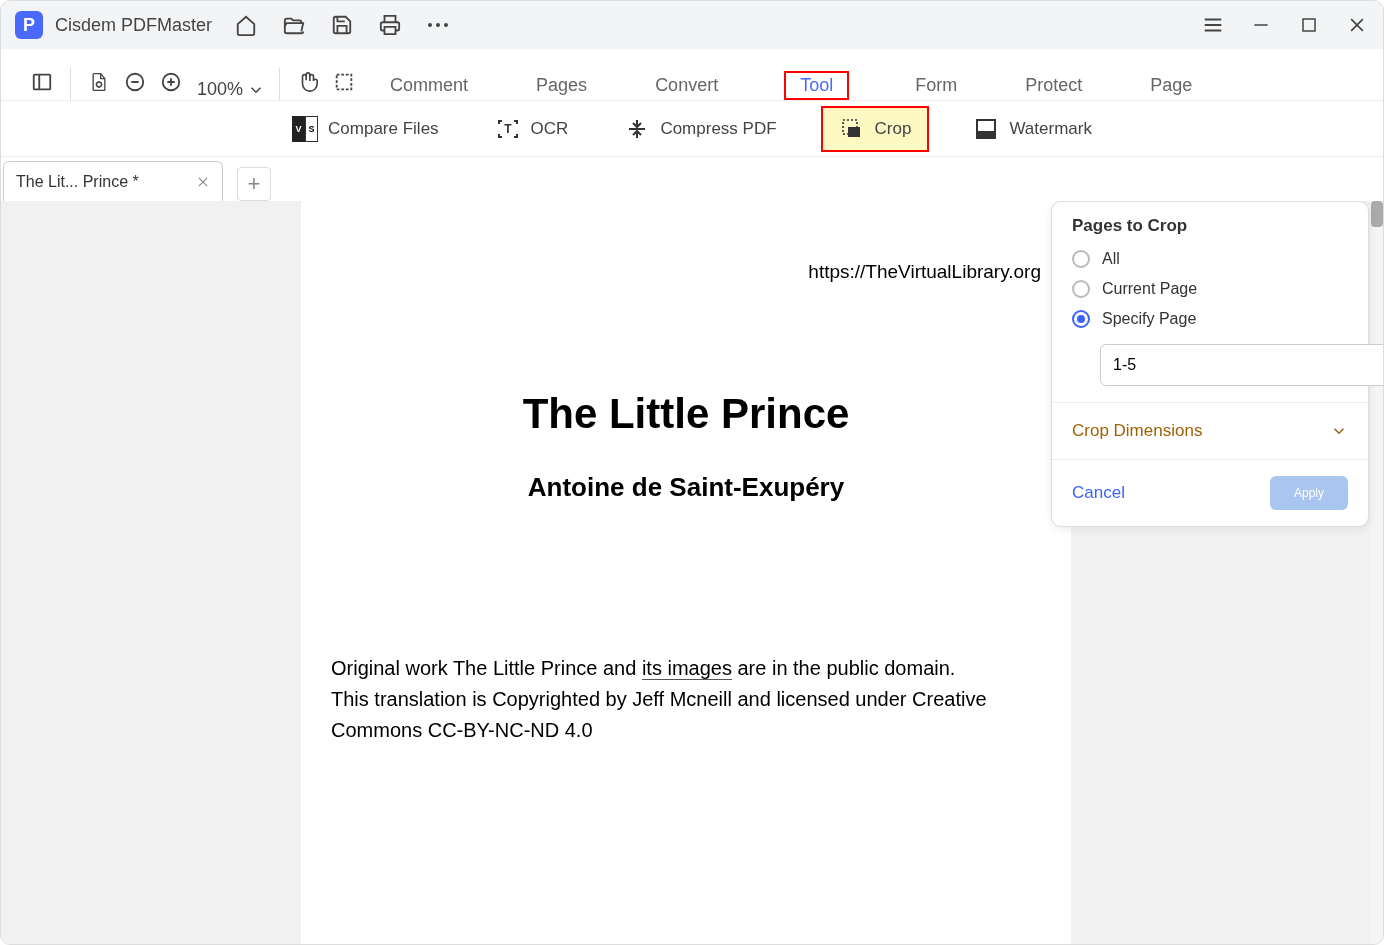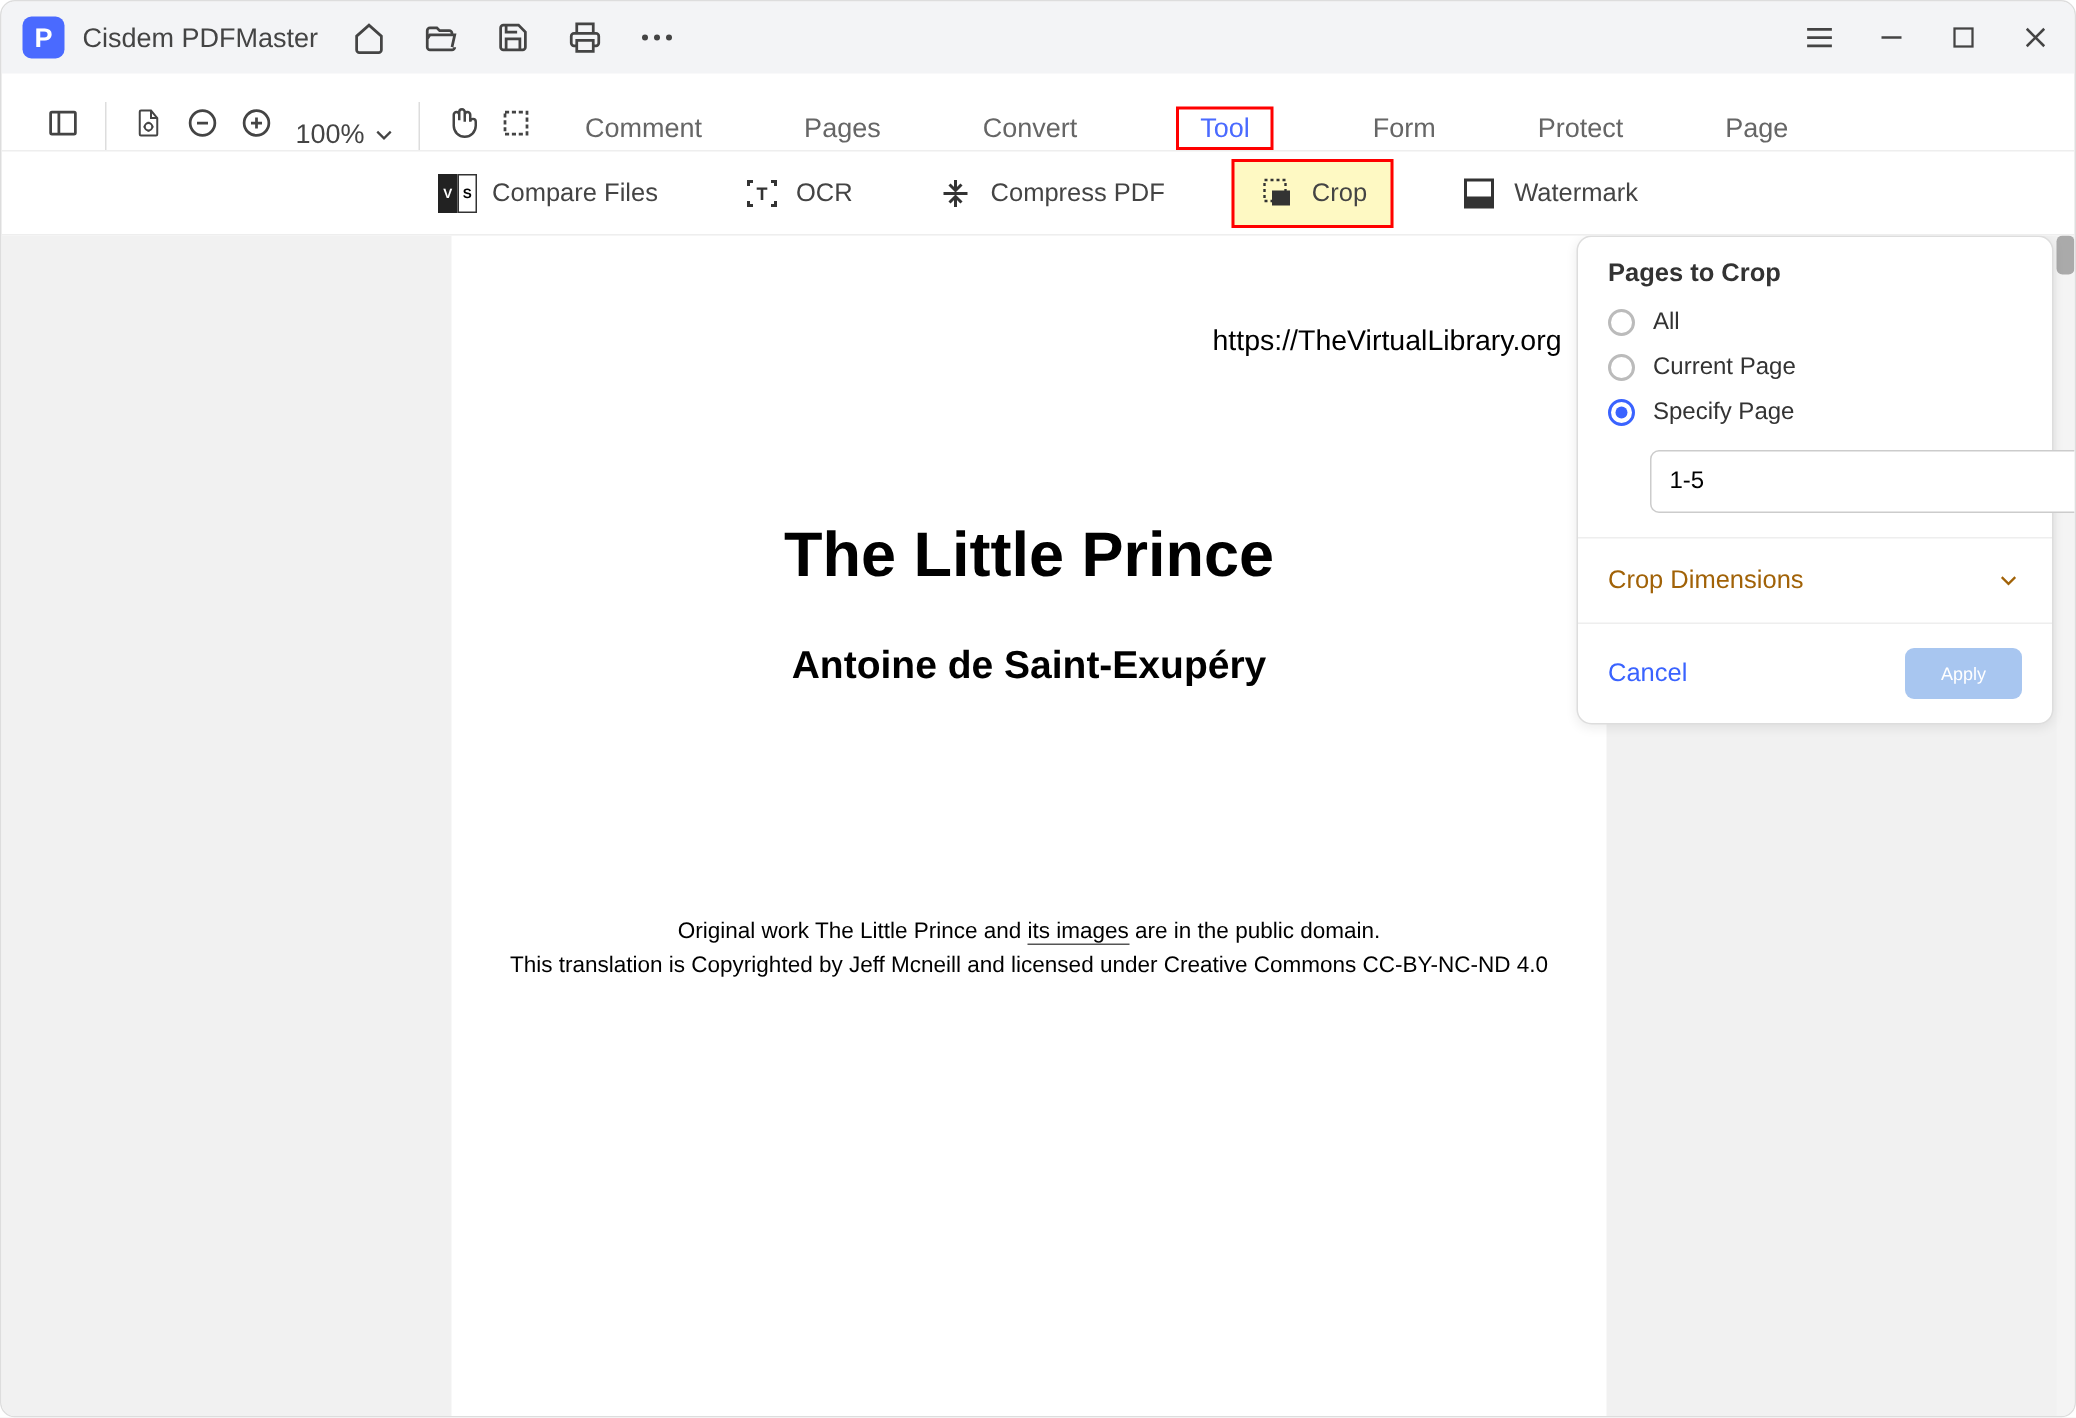--- a/index.html
+++ b/index.html
@@ -26,21 +26,21 @@
     .file-tabs { height: 44px; display: flex; align-items: flex-end; padding-left: 2px; background: #fff; }
     .file-tab { height: 40px; min-width: 220px; display: flex; align-items: center; padding: 0 12px; border: 1px solid #ccc; border-bottom: none; border-radius: 6px 6px 0 0; font-size: 16px; color: #333; position: relative; background: #fff; }
     .file-tab-close { margin-left: auto; color: #888; cursor: pointer; }
     .add-tab { width: 34px; height: 34px; display: flex; align-items: center; justify-content: center; margin-left: 14px; font-size: 22px; color: #888; cursor: pointer; border: 1px solid #ddd; border-radius: 4px; }
     .content-area { flex: 1; display: flex; background: #f1f1f1; position: relative; overflow: hidden; }
     .page-canvas { flex: 1; display: flex; justify-content: center; background: #f1f1f1; overflow: auto; }
     .pdf-page { background: #fff; width: 770px; margin: 0; padding: 60px 30px 40px; font-family: Georgia, serif; color: #000; }
     .page-url { text-align: right; font-size: 19px; margin-bottom: 107px; }
     .page-title { text-align: center; font-size: 42px; font-weight: bold; margin-bottom: 34px; }
     .page-subtitle { text-align: center; font-size: 26px; font-weight: bold; margin-bottom: 150px; }
-    .page-body { text-align: center; font-size: 15px; line-height: 1.55; }
+    .page-body { text-align: left; font-size: 20px; line-height: 1.55; }
     .page-body .u { border-bottom: 1px solid #555; }
     .scrollbar-right { width: 12px; background: #f4f4f4; position: relative; }
     .scroll-thumb { position: absolute; top: 0; left: 0; width: 100%; height: 26px; background: #aaa; border-radius: 4px; }
     .side-panel { position: absolute; right: 14px; top: 0; width: 318px; background: #fff; border: 1px solid #ddd; border-radius: 10px; box-shadow: 0 2px 8px rgba(0,0,0,.08); z-index: 10; }
     .panel-sec { padding: 14px 20px 16px; }
     .panel-title { font-size: 17px; font-weight: 600; color: #333; margin-bottom: 14px; }
     .radio-row { display: flex; align-items: center; gap: 12px; margin-bottom: 12px; font-size: 16px; color: #333; cursor: pointer; }
     .radio-circle { width: 18px; height: 18px; border-radius: 50%; border: 2px solid #bbb; display: flex; align-items: center; justify-content: center; }
     .radio-circle.sel { border-color: #3a63ff; }
     .radio-circle.sel::after { content: ''; width: 8px; height: 8px; background: #3a63ff; border-radius: 50%; }
@@ -218,20 +218,32 @@
       <div class="sub-tool-icon">
         <svg width="24" height="24" viewBox="0 0 24 24" fill="none" stroke="#333" stroke-width="2">
             <rect x="3" y="3" width="18" height="18"></rect>
             <rect x="3" y="14" width="18" height="7" fill="#333" stroke="none"></rect>
           </svg>
       </div>
       <span>Watermark</span>
     </div>
   </div>
 
+  <div class="file-tabs">
+    <div class="file-tab">
+      <span>The Lit... Prince *</span>
+      <span class="file-tab-close">
+        <svg width="14" height="14" viewBox="0 0 24 24" fill="none" stroke="currentColor" stroke-width="2">
+            <line x1="5" y1="5" x2="19" y2="19"></line>
+            <line x1="19" y1="5" x2="5" y2="19"></line>
+          </svg>
+      </span>
+    </div>
+    <div class="add-tab">+</div>
+  </div>
 
   <div class="content-area">
     <div class="page-canvas">
       <div class="pdf-page">
         <div class="page-url">https://TheVirtualLibrary.org</div>
         <div class="page-title">The Little Prince</div>
         <div class="page-subtitle">Antoine de Saint-Exupéry</div>
         <div class="page-body">
           <span>Original work The Little Prince and </span><span class="u">its images</span><span> are in the public domain.</span><br>
           <span>This translation is Copyrighted by Jeff Mcneill and licensed under Creative Commons CC-BY-NC-ND 4.0</span>

